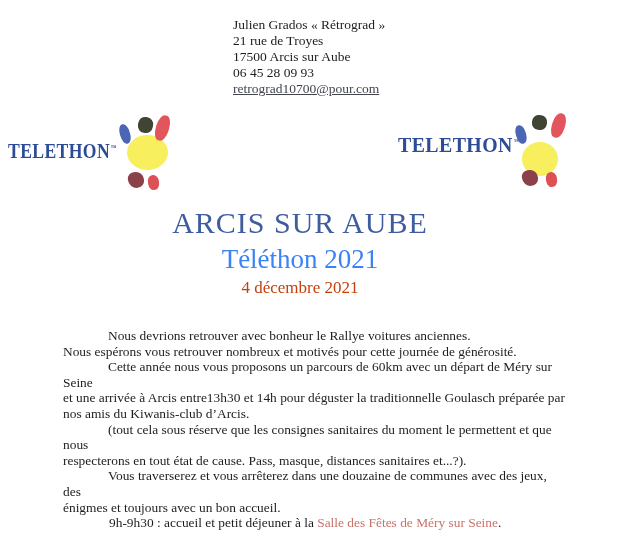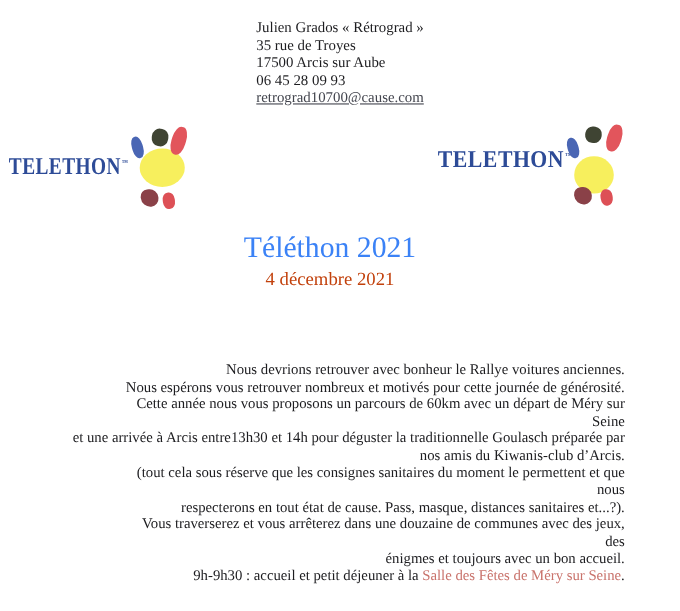--- a/index.html
+++ b/index.html
@@ -31,37 +31,37 @@
   .daub-red2   { background:#dd5056; }
 
   
   .title-block { position:absolute; top:206px; left:0; width:600px; text-align:center; }
   .title-main { font-size:30px; color:#3e5c9e; letter-spacing:1px; }
   .title-sub  { font-size:27px; color:#3b82f6; margin-top:4px; }
   .title-date { font-size:17px; color:#c2410c; margin-top:3px; }
 
   
   .content { position:absolute; left:63px; top:328px; width:505px; font-size:13.4px; line-height:15.6px; }
-  .para { margin:0; white-space:pre-line;text-align:right; }
+  .para { margin:0; white-space:pre-line; }
   .para.indent { text-indent:45px; }
   .program-heading { margin-top:13px; }
   .program-items { padding-left:46px; }
   .venue { color:#c9736c; }
 </style>
 </head>
 <body>
 
 <div class="page">
 
   <div class="contact">
     <div>Julien Grados « Rétrograd »</div>
-    <div>35 rue de Troyes</div>
+    <div>21 rue de Troyes</div>
     <div>17500 Arcis sur Aube</div>
     <div>06 45 28 09 93</div>
-    <div class="email">retrograd10700@cause.com</div>
+    <div class="email">retrograd10700@pour.com</div>
   </div>
 
   <div class="logo logo-left" style="left:8px; top:114px; width:180px; height:80px;">
     <span class="wordmark" style="position:absolute; left:0; top:24px;"><span>TELETHON</span><span class="tm">™</span></span>
     <div class="sun" style="left:119px; top:21px; width:41px; height:35px;"></div>
     <div class="daub daub-blue" style="left:112px; top:10px; width:10px; height:20px; transform:rotate(-16deg);"></div>
     <div class="daub daub-dark" style="left:130px; top:3px;  width:15px; height:16px; transform:rotate(9deg);"></div>
     <div class="daub daub-red" style="left:148px; top:1px;  width:13px; height:26px; transform:rotate(17deg);"></div>
     <div class="daub daub-maroon" style="left:120px; top:58px; width:16px; height:16px; transform:rotate(-6deg);"></div>
     <div class="daub daub-red2" style="left:140px; top:61px; width:11px; height:15px; transform:rotate(-8deg);"></div>
@@ -71,20 +71,21 @@
     <span class="wordmark" style="position:absolute; left:2px; top:22px;"><span>TELETHON</span><span class="tm">™</span></span>
     <div class="sun" style="left:126px; top:32px; width:36px; height:34px;"></div>
     <div class="daub daub-blue" style="left:120px; top:15px; width:10px; height:19px; transform:rotate(-16deg);"></div>
     <div class="daub daub-dark" style="left:136px; top:5px;  width:15px; height:15px; transform:rotate(8deg);"></div>
     <div class="daub daub-red" style="left:156px; top:3px;  width:13px; height:25px; transform:rotate(17deg);"></div>
     <div class="daub daub-maroon" style="left:126px; top:60px; width:16px; height:16px; transform:rotate(-6deg);"></div>
     <div class="daub daub-red2" style="left:150px; top:62px; width:11px; height:15px; transform:rotate(-8deg);"></div>
   </div>
 
   <div class="title-block">
+    <div class="title-main">ARCIS SUR AUBE</div>
     <div class="title-sub">Téléthon 2021</div>
     <div class="title-date">4 décembre 2021</div>
   </div>
 
   <div class="content">
     <p class="para indent">Nous devrions retrouver avec bonheur le Rallye voitures anciennes.</p>
     <p class="para">Nous espérons vous retrouver nombreux et motivés pour cette journée de générosité.</p>
     <p class="para indent">Cette année nous vous proposons un parcours de 60km avec un départ de Méry sur Seine
 et une arrivée à Arcis entre13h30 et 14h pour déguster la traditionnelle Goulasch préparée par
 nos amis du Kiwanis-club d’Arcis.</p>

